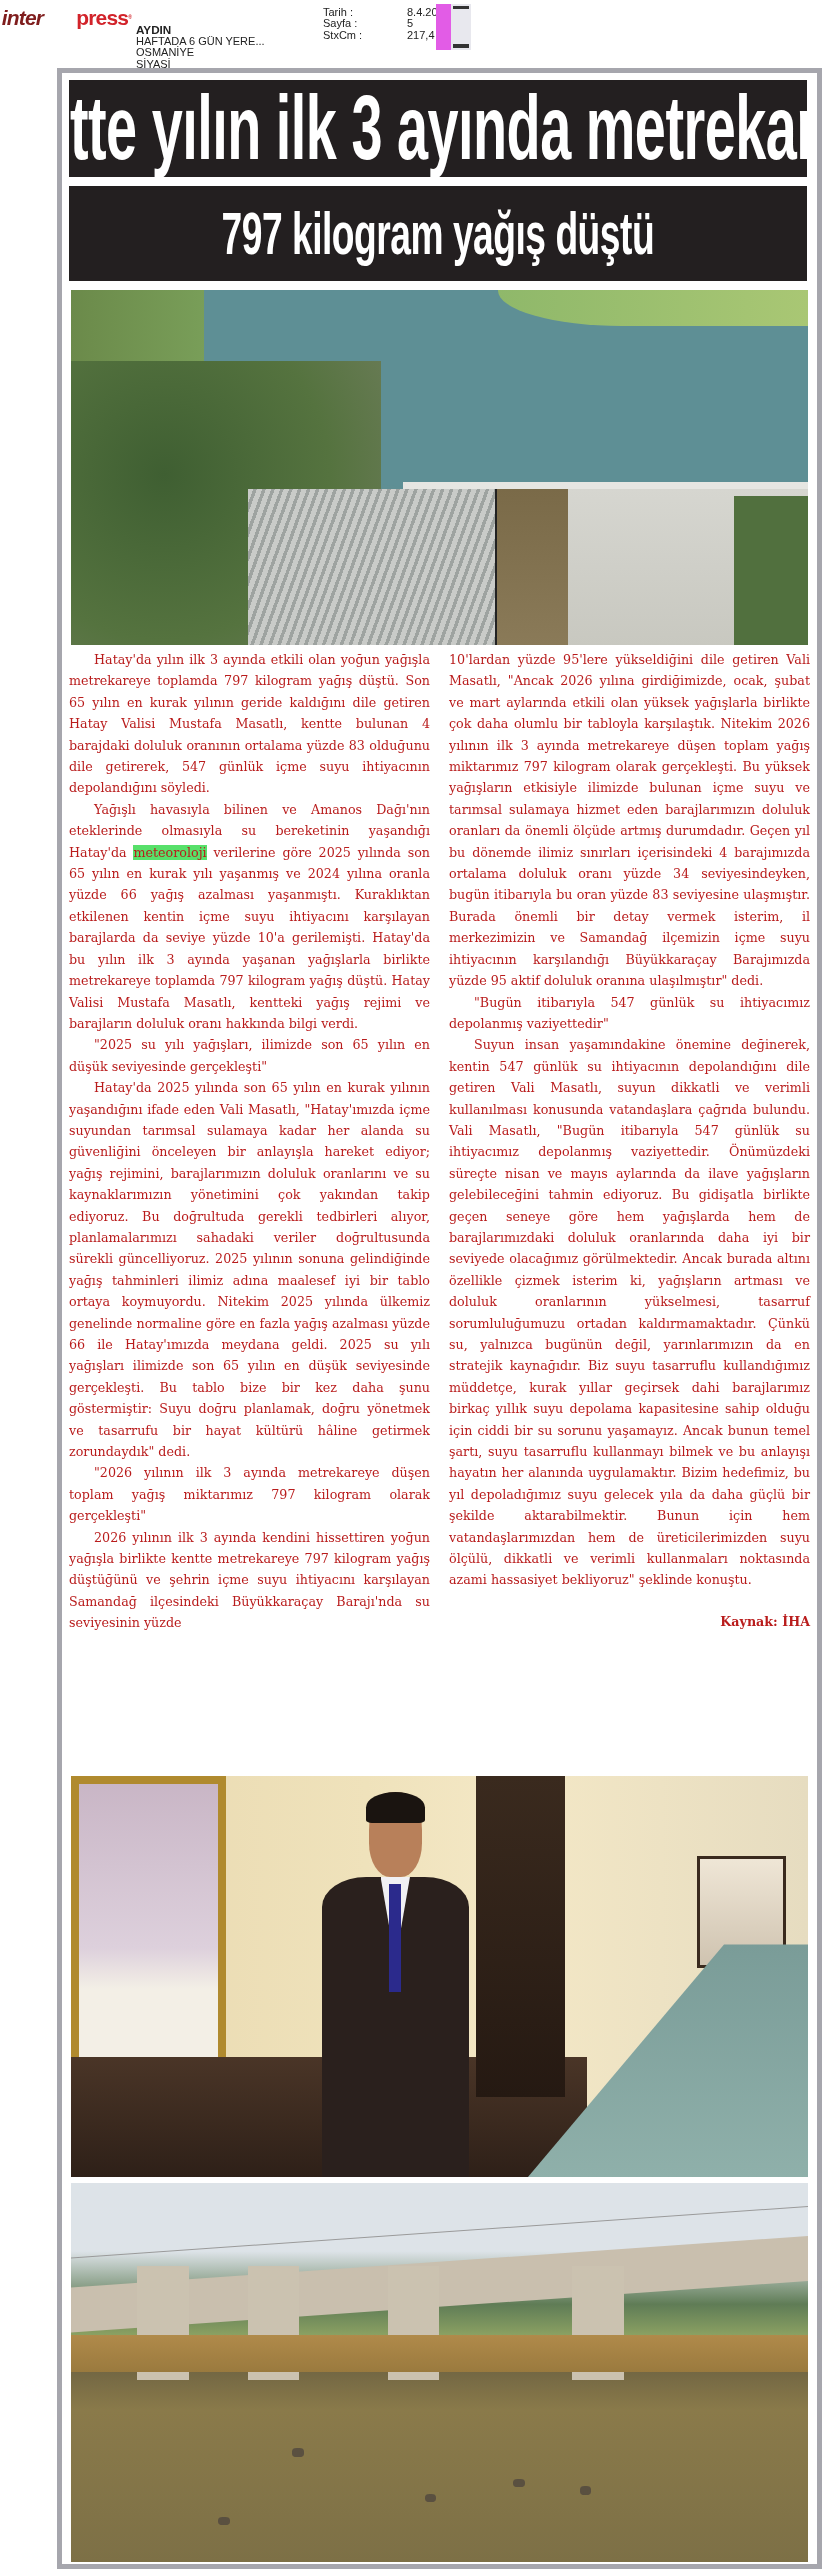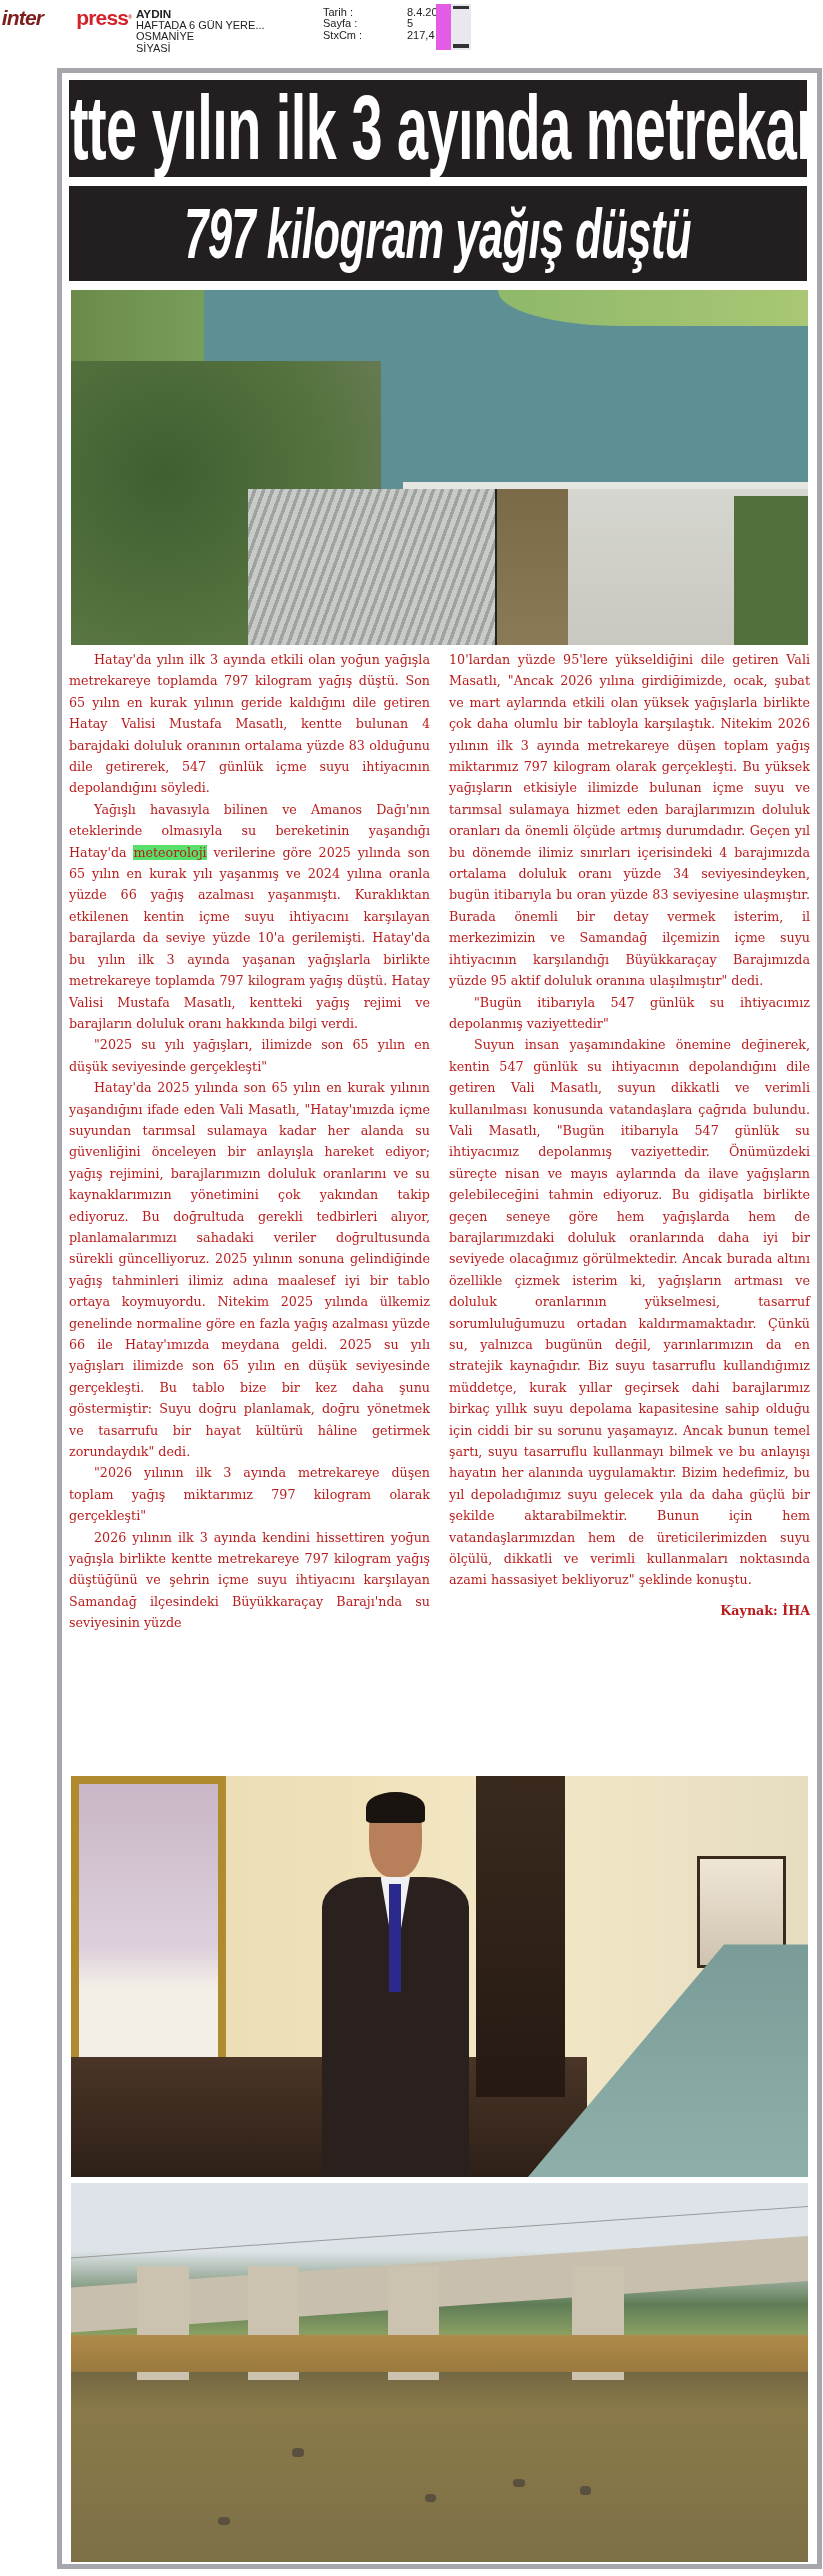--- a/index.html
+++ b/index.html
@@ -4,40 +4,40 @@
 <style>
   * { box-sizing: border-box; margin: 0; padding: 0; }
   html, body { width: 823px; height: 2576px; background: #ffffff; overflow: hidden; }
   body { position: relative; font-family: "Liberation Sans", sans-serif; color: #1a1a1a; }
 
   
   .logo { position: absolute; left: 1.7px; top: 5px; font-family: "Liberation Sans", sans-serif; font-weight: bold; font-size: 21px; letter-spacing: -0.8px; line-height: 25px; }
   .logo .a { color: #7f1d1d; font-style: italic; }
   .logo .b { color: #d2232a; margin-left: 33px; }
   .logo sup { font-size: 5px; color: #d2232a; vertical-align: top; }
-  .pub { position: absolute; left: 136px; top: 8px; font-size: 11px; line-height: 11.7px; color: #222; }
+  .pub { position: absolute; left: 136px; top: 24px; font-size: 11px; line-height: 11.7px; color: #222; }
   .pub .name { font-weight: bold; font-size: 11.7px; }
   .meta { position: absolute; left: 323px; top: 6.7px; font-size: 11px; line-height: 11.7px; color: #222; }
   .meta .row { display: flex; gap: 36px; }
   .meta .k { width: 48px; }
   .thumb { position: absolute; left: 436px; top: 4.2px; width: 35px; height: 46px; display: flex; }
   .thumb .l { width: 15px; background: #e25ce6; }
   .thumb .r { flex: 1; background: #e8e8ee; position: relative; }
   .thumb .r::before { content: ""; position: absolute; left: 1.7px; right: 1.7px; top: 1.7px; height: 3.3px; background: #333; }
   .thumb .r::after { content: ""; position: absolute; left: 1.7px; right: 1.7px; bottom: 2.5px; height: 4.2px; background: #333; }
 
   
   .frame { position: absolute; left: 57px; top: 68px; width: 765px; height: 2501px; border: 5px solid #a6a6ad; background: #fff; }
 
   .headline { position: absolute; left: 69px; width: 738px; background: #231f20; color: #fff;
               font-family: "Liberation Sans", sans-serif; font-weight: bold; text-align: center;
               display: flex; align-items: center; justify-content: center; overflow: hidden; }
   .headline span { display: inline-block; transform: scaleX(0.62); transform-origin: center; white-space: nowrap; letter-spacing: -0.8px; }
   .h1 { top: 80px; height: 97px; font-size: 90px; }
-  .h2 { top: 186px; height: 95px; font-size: 70px; font-style: italic; }
+  .h2 { top: 186px; height: 95px; font-size: 60px; }
 
   
   .photo { position: absolute; left: 71px; width: 737px; overflow: hidden; }
   .photo1 { top: 290px; height: 355px;
     background:
       linear-gradient(180deg, rgba(0,0,0,0) 0%, rgba(0,0,0,0) 100%),
       radial-gradient(ellipse 60% 45% at 65% 30%, #5f8f94 0%, #6a9aa0 55%, transparent 56%),
       linear-gradient(90deg, #6b8a4a 0%, #7aa05a 20%, #5f8f94 30%, #5f8f94 100%);
   }
   .photo1 .lake { position: absolute; left: 18%; top: 0; width: 82%; height: 58%; background: #5e8f95; border-bottom-left-radius: 60% 40%; }
@@ -70,21 +70,21 @@
   .photo3 .spillway { position: absolute; left: 0; top: 40%; width: 100%; height: 10%; background: linear-gradient(180deg,#b08a4a,#9a7a3e); }
   .photo3 .rock { position: absolute; width: 11.7px; height: 8.4px; background: #5a5040; border-radius: 40%; }
 
   
   .col { position: absolute; top: 649px; width: 361px; font-family: "DejaVu Serif", "Liberation Serif", serif; font-size: 12.7px; line-height: 21.4px; color: #b91c1c; text-align: justify; hyphens: manual; }
   .col.left { left: 69px; }
   .col.right { left: 449px; }
   .col p { text-indent: 25px; }
   .col p.noindent { text-indent: 0; }
   .hl { background: #57e06a; }
-  .source { text-align: right; font-weight: bold; margin-top: 9px; }
+  .source { text-align: right; font-weight: bold; margin-top: 20px; }
 </style>
 </head>
 <body>
 
 <div class="logo">
   <span class="a">inter</span><span class="b">press</span><sup>®</sup>
 </div>
 
 <div class="pub">
   <div class="name">AYDIN</div>

